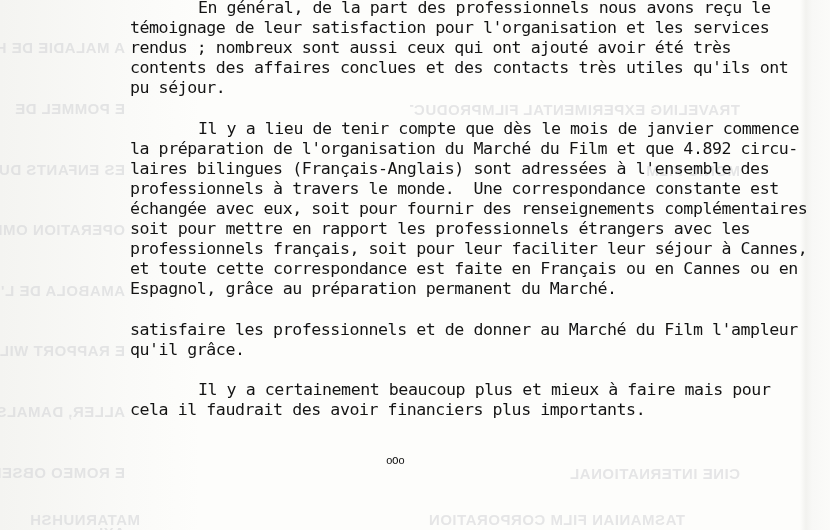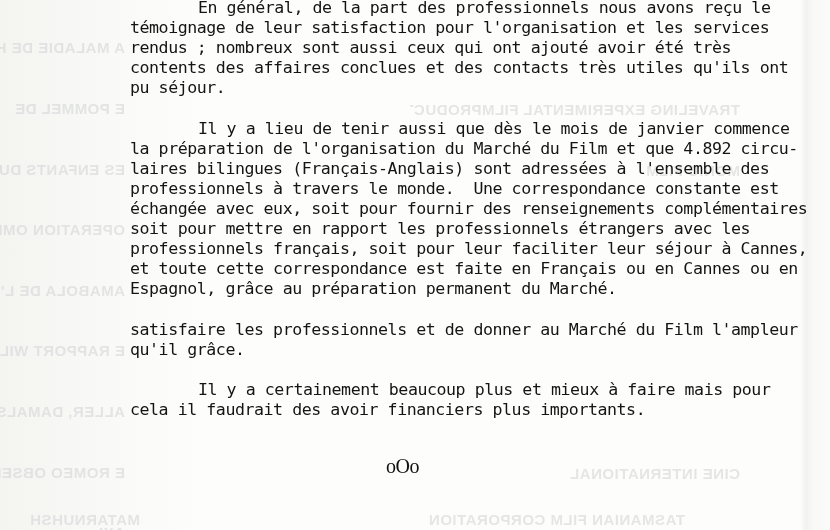--- a/index.html
+++ b/index.html
@@ -53,22 +53,22 @@
     height: 20.1px;
   }
   .gap {
     height: 20.1px;
   }
   .indent { padding-left: 68px; }
   .end-mark {
     position: absolute;
     left: 386px;
     top: 455px;
-    font-family: Liberation Serif, serif;
-    font-size: 20px;
+    font-family: Liberation Mono, monospace;
+    font-size: 11px;
     color: #111;
     letter-spacing: -0.5px;
     text-align: center;
   }
 </style>
 </head>
 <body>
 
 <div class="page">
 
@@ -122,21 +122,21 @@
   <div class="text">
     <div>
       <div class="line indent">En général, de la part des professionnels nous avons reçu le</div>
       <div class="line">témoignage de leur satisfaction pour l'organisation et les services</div>
       <div class="line">rendus ; nombreux sont aussi ceux qui ont ajouté avoir été très</div>
       <div class="line">contents des affaires conclues et des contacts très utiles qu'ils ont</div>
       <div class="line">pu séjour.</div>
     </div>
     <div class="gap"></div>
     <div>
-      <div class="line indent">Il y a lieu de tenir aussi que dès le mois de janvier commence</div>
+      <div class="line indent">Il y a lieu de tenir compte que dès le mois de janvier commence</div>
       <div class="line">la préparation de l'organisation du Marché du Film et que 4.892 circu-</div>
       <div class="line">laires bilingues (Français-Anglais) sont adressées à l'ensemble des</div>
       <div class="line">professionnels à travers le monde.  Une correspondance constante est</div>
       <div class="line">échangée avec eux, soit pour fournir des renseignements complémentaires</div>
       <div class="line">soit pour mettre en rapport les professionnels étrangers avec les</div>
       <div class="line">professionnels français, soit pour leur faciliter leur séjour à Cannes,</div>
       <div class="line">et toute cette correspondance est faite en Français ou en Cannes ou en</div>
       <div class="line">Espagnol, grâce au préparation permanent du Marché.</div>
     </div>
     <div class="gap"></div>

